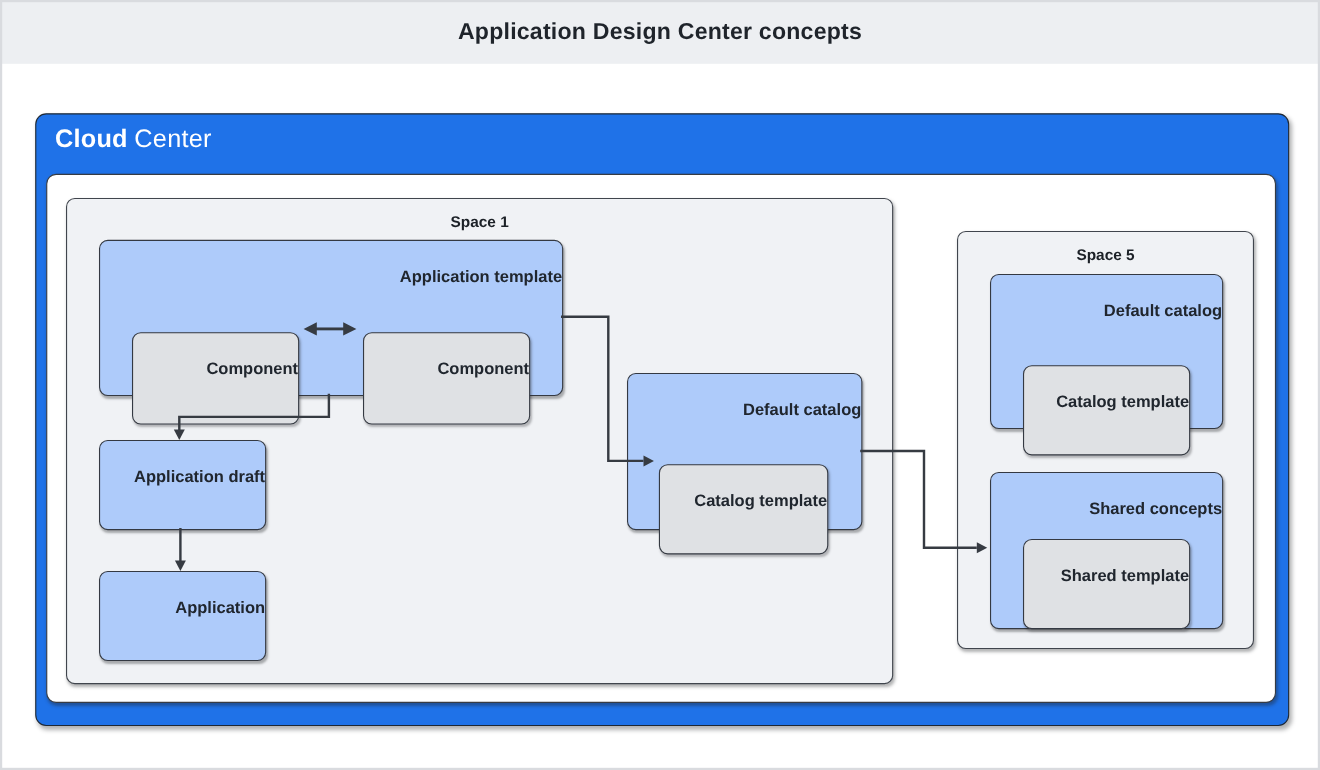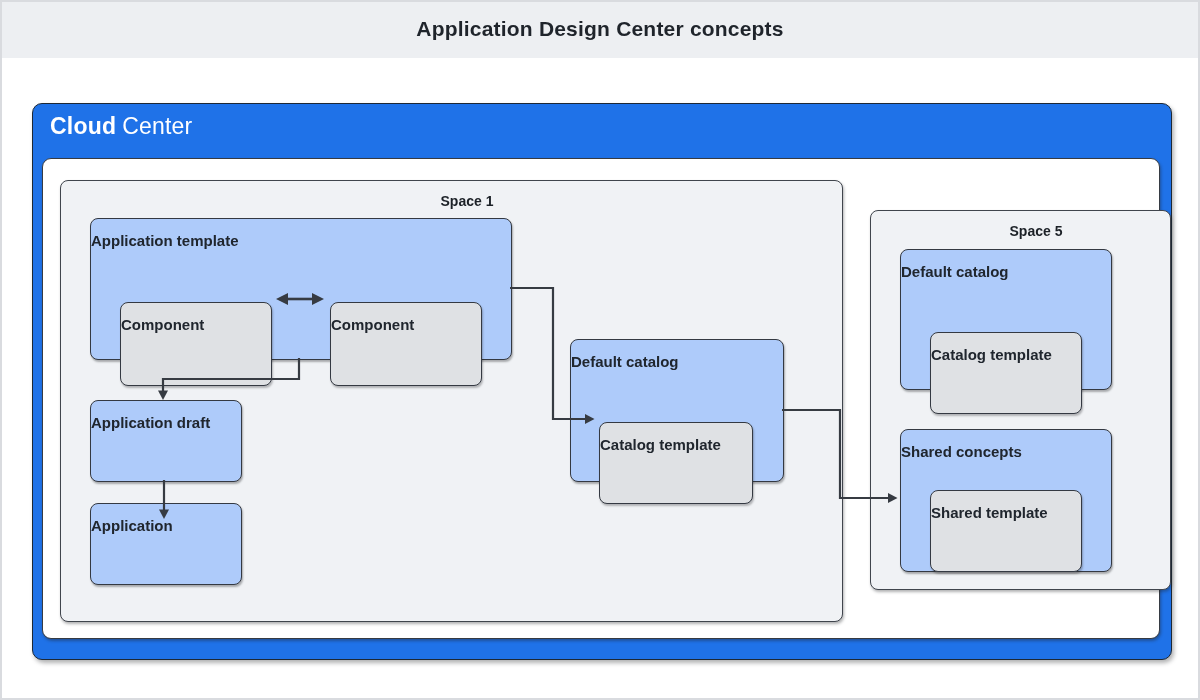--- a/index.html
+++ b/index.html
@@ -19,35 +19,35 @@
   .wordmark{position:absolute;left:50px;top:113px;color:#fff;font-size:23px;letter-spacing:.2px;z-index:2;}
   .wordmark .g-bold{font-weight:700;}
   .wordmark .g-light{font-weight:400;margin-left:6px;}
 
   .inner-white{position:absolute;left:42px;top:158px;width:1116px;height:479px;
                background:#fff;border:1.5px solid #363b43;border-radius:9px;
                box-shadow:1px 2px 3px rgba(32,33,36,.4);}
 
   
   .space-box{position:absolute;background:var(--space-bg,#f0f2f5);border:1.5px solid #40454d;
-             border-radius:8px;box-shadow:1px 2px 3px rgba(32,33,36,.35);padding-left:31px;}
+             border-radius:8px;box-shadow:1px 2px 3px rgba(32,33,36,.35);}
   .blue-box{position:absolute;background:var(--light-blue,#aecbfa);border:1.5px solid #343942;
             border-radius:8px;box-shadow:1px 2px 2px rgba(32,33,36,.35);}
   .gray-box{position:absolute;background:var(--gray-box,#dfe1e4);border:1.5px solid #343942;
             border-radius:8px;box-shadow:1px 2px 2px rgba(32,33,36,.3);margin-top:44px;}
   .space-label{display:block;text-align:center;padding-top:12px;font-size:14px;font-weight:700;color:#1c2127;}
-  .box-label{display:block;text-align:left;padding-top:13px;font-size:15px;font-weight:700;color:#20262e;}
+  .box-label{display:block;text-align:right;padding-top:24px;font-size:15px;font-weight:700;color:#20262e;}
 
   
   .space1{left:60px;top:180px;width:750px;height:440px;}
   .app-template{left:90px;top:218px;width:420px;height:140px;}
   .component-1{left:120px;top:258px;width:150px;height:82px;}
   .component-2{left:330px;top:258px;width:150px;height:82px;}
   .app-draft{left:90px;top:400px;width:150px;height:80px;}
-  .application{left:90px;top:503px;width:150px;height:80px;}
+  .application{left:90px;top:519px;width:150px;height:80px;}
   .default-catalog-s1{left:570px;top:339px;width:212px;height:141px;}
   .catalog-template-s1{left:599px;top:378px;width:152px;height:80px;}
 
   .space2{left:870px;top:210px;width:268px;height:378px;}
   .default-catalog-s2{left:900px;top:249px;width:210px;height:139px;}
   .catalog-template-s2{left:930px;top:288px;width:150px;height:80px;}
   .shared-catalog{left:900px;top:429px;width:210px;height:141px;}
   .shared-template{left:930px;top:446px;width:150px;height:80px;}
 
   .connectors{position:absolute;left:0;top:0;width:1200px;height:700px;z-index:40;pointer-events:none;}

